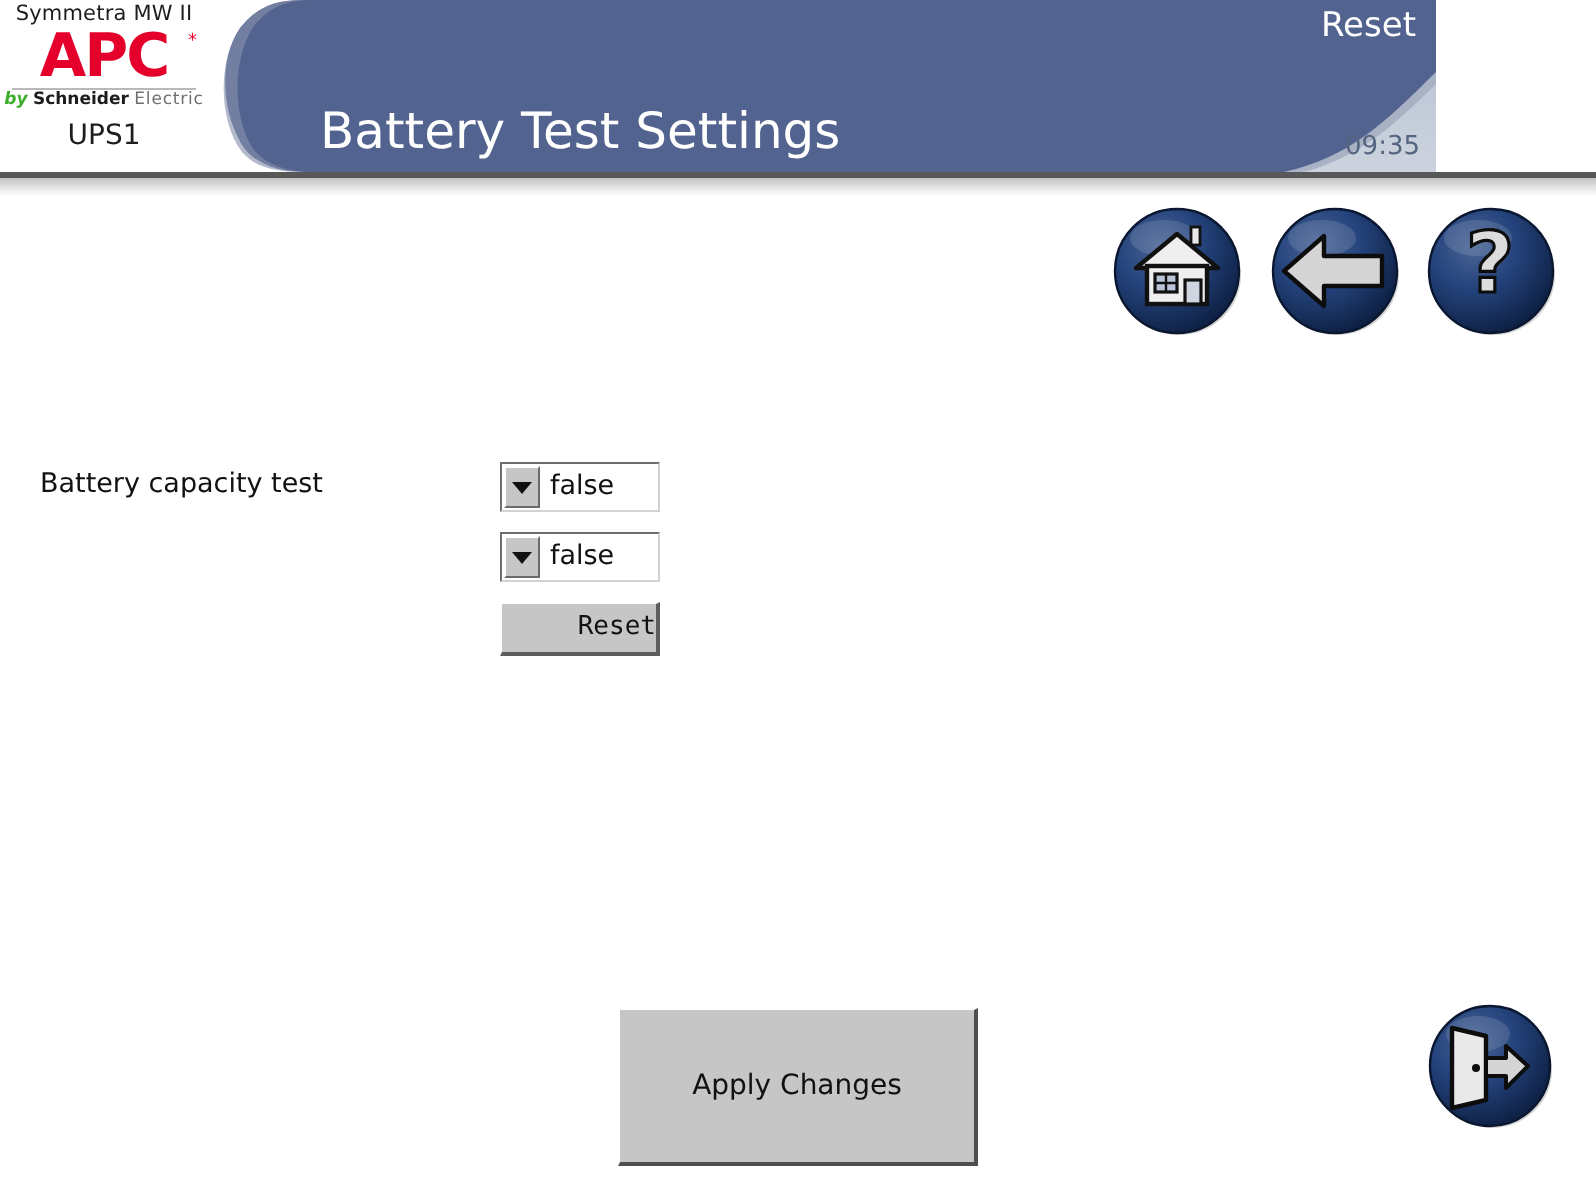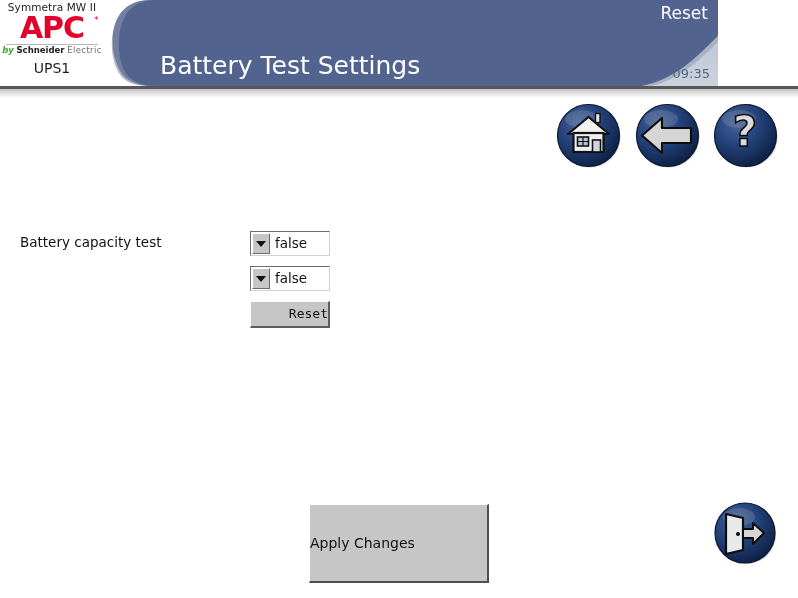--- a/index.html
+++ b/index.html
@@ -275,21 +275,21 @@
     height: 79px;
     background: #c6c6c6;
     border-top: 1px solid #ffffff;
     border-left: 1px solid #ffffff;
     border-right: 2px solid #4f4f4f;
     border-bottom: 2px solid #4f4f4f;
     box-sizing: border-box;
     font-size: 14px;
     color: #111111;
     font-family: "DejaVu Sans", sans-serif;
-    text-align: left;
+    text-align: center;
     line-height: 76px;
     cursor: pointer;
     padding: 0;
   }
 </style>
 </head>
 <body>
 
 <div id="app">
 

